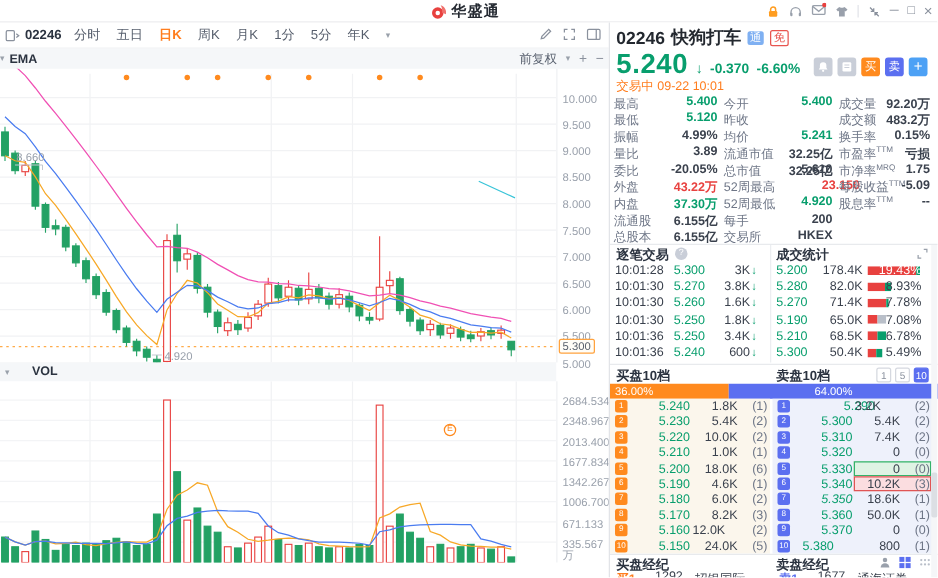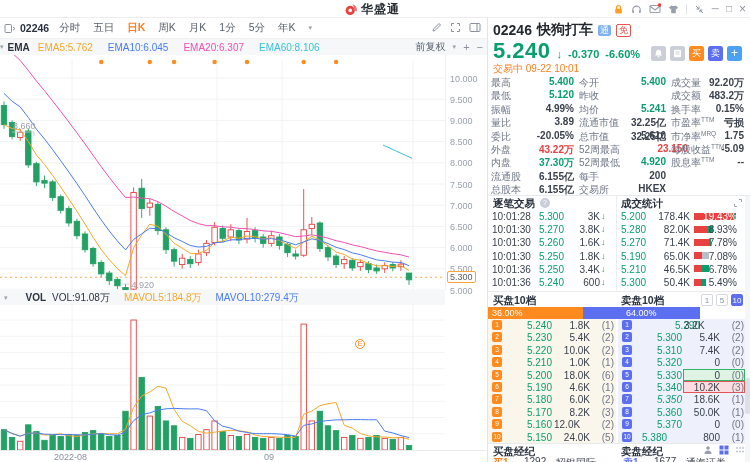--- a/index.html
+++ b/index.html
@@ -66,21 +66,21 @@
 #ticks{position:absolute;left:0;top:192px;width:263px;height:80px}
 .vline{position:absolute;left:128px;top:178px;height:94px;border-left:1px solid #eceef1}
 .tk{position:absolute;white-space:nowrap}
 .green{color:#089e6d}.dark{color:#3a414d}
 .bar{position:absolute;height:7px;display:flex;overflow:hidden}
 .depthhead{position:absolute;left:0;top:274px;width:263px;height:15px}
 .depthhead .t{position:absolute;top:2px;font-weight:700;color:#2b3340;font-size:10.5px}
 #dbtns{position:absolute;right:8px;top:2px;display:flex;gap:3px}
 .dbtn{width:12px;height:12px;border:1px solid #d5d8df;border-radius:2px;font-size:8px;line-height:11px;text-align:center;color:#8a919d;cursor:pointer}
 .dbtn.active{background:#5b6ff0;border-color:#5b6ff0;color:#fff}
-.pctbar{position:absolute;left:0;top:289px;width:212px;height:12px;display:flex}
+.pctbar{position:absolute;left:0;top:289px;width:263px;height:12px;display:flex}
 .pctbar .o{background:#ff8a1e;color:#fff;font-size:9px;line-height:12px;padding-left:4px}
 .pctbar .b{background:#5b6ff0;color:#fff;font-size:9px;line-height:12px;text-align:center;flex:1}
 #depth{position:absolute;left:0;top:301px;width:263px;height:124px}
 .dbg{position:absolute;top:0;height:124px}
 .lvbadge{position:absolute;width:10px;height:10px;border-radius:2px;color:#fff;font-size:6.5px;line-height:10px;text-align:center}
 .hl{position:absolute;height:12px}
 .brokerhead{position:absolute;left:0;top:425px;width:263px;height:13px;border-top:1px solid #e8eaed;background:#fff}
 .brokerhead .t{position:absolute;top:1px;font-weight:700;color:#2b3340;font-size:10.5px}
 .bicons{position:absolute;right:6px;top:1px;display:flex;gap:6px;align-items:center}
 #brokers{position:absolute;left:0;top:438px;width:263px;height:6px;overflow:hidden}
@@ -157,26 +157,20 @@
     <svg width="12" height="11" viewBox="0 0 12 11">
           <rect x="1" y="1.5" width="10" height="8" rx="1" fill="none" stroke="#8a919d" stroke-width="1"></rect>
           <line x1="8" y1="1.5" x2="8" y2="9.5" stroke="#8a919d" stroke-width="1"></line>
         </svg>
   </div>
 </div>
 
 <div class="emabar">
   <span class="caret">▾</span>
   <span class="lbl">EMA</span>
-  <span id="emaitems">
-        <span style="color: rgb(247, 168, 39);">EMA5:5.762</span>
-        <span style="color: rgb(74, 124, 240);">EMA10:6.045</span>
-        <span style="color: rgb(240, 80, 180);">EMA20:6.307</span>
-        <span style="color: rgb(56, 196, 216);">EMA60:8.106</span>
-      </span>
   <div class="emaright">
     <span>前复权</span>
     <span class="caret">▾</span>
     <span class="pm">+</span>
     <span class="pm">−</span>
   </div>
 </div>
 
 <div class="pricechart">
   <svg id="psvg" width="445" height="235">
@@ -327,21 +321,20 @@
         <div class="ytick" style="top: 209.3px;">5.500</div>
         <div class="ytick" style="top: 230.5px;">5.000</div>
         <div class="ptag" style="top: 216.28px;">5.300</div>
       </div>
   <div class="eicon">E</div>
 </div>
 
 <div class="volheader">
   <span class="caret" style="margin-left:4px">▾</span>
   <span class="lbl">VOL</span>
-  <span id="volvals"><span style="color: rgb(43, 51, 64);">VOL:91.08万</span><span style="color: rgb(247, 168, 39);">MAVOL5:184.8万</span><span style="color: rgb(74, 124, 240);">MAVOL10:279.4万</span></span>
 </div>
 <div class="volchart">
   <svg id="vsvg" width="445" height="145">
         <line x1="0" y1="15" x2="445" y2="15" stroke="#f3f4f6" stroke-width="1"></line>
         <line x1="0" y1="31.250012106384204" x2="445" y2="31.250012106384204" stroke="#f3f4f6" stroke-width="1"></line>
         <line x1="0" y1="47.500024212768395" x2="445" y2="47.500024212768395" stroke="#f3f4f6" stroke-width="1"></line>
         <line x1="0" y1="63.749987893615796" x2="445" y2="63.749987893615796" stroke="#f3f4f6" stroke-width="1"></line>
         <line x1="0" y1="80" x2="445" y2="80" stroke="#f3f4f6" stroke-width="1"></line>
         <line x1="0" y1="96.25001210638419" x2="445" y2="96.25001210638419" stroke="#f3f4f6" stroke-width="1"></line>
         <line x1="0" y1="112.50002421276841" x2="445" y2="112.50002421276841" stroke="#f3f4f6" stroke-width="1"></line>
@@ -397,25 +390,32 @@
         <rect x="357.7" y="133.37787116870192" width="5.4" height="11.622128831298095" fill="#fff" stroke="#e8413f" stroke-width="0.9"></rect>
         <rect x="365.8" y="132.4093604327604" width="5.4" height="12.590639567239602" fill="#23a164" stroke="#23a164" stroke-width="0.9"></rect>
         <rect x="373.9" y="130.47233896087738" width="5.4" height="14.527661039122618" fill="#23a164" stroke="#23a164" stroke-width="0.9"></rect>
         <rect x="382" y="133.37787116870192" width="5.4" height="11.622128831298095" fill="#fff" stroke="#e8413f" stroke-width="0.9"></rect>
         <rect x="390.09999999999997" y="134.3463819046434" width="5.4" height="10.653618095356586" fill="#23a164" stroke="#23a164" stroke-width="0.9"></rect>
         <rect x="398.2" y="132.4093604327604" width="5.4" height="12.590639567239602" fill="#fff" stroke="#e8413f" stroke-width="0.9"></rect>
         <rect x="406.3" y="140.54485061466906" width="5.4" height="4.4551493853309365" fill="#23a164" stroke="#23a164" stroke-width="0.9"></rect>
         <polyline points="4,124.66127454522834 12.1,128.53531748899437 20.2,131.11801278483838 28.299999999999997,128.29318980500898 36.4,127.95421104742947 44.5,130.08493466650077 52.599999999999994,129.69753037212416 60.699999999999996,128.72901963618267 68.8,130.66604110806568 76.89999999999999,131.4408496968189 85,129.89123251931247 93.1,128.92272178337097 101.19999999999999,128.34161534180606 109.3,128.72901963618267 117.39999999999999,128.72901963618267 125.5,124.46757239804003 133.6,102.346787189136 141.7,91.1120626522145 149.79999999999998,87.04431756126017 157.9,81.23325314561112 166,83.17027461749414 174.1,104.32254909045668 182.2,116.33208221613137 190.29999999999998,120.78723160146231 198.39999999999998,126.40459386992305 206.5,128.14791319461776 214.6,127.17940245867625 222.7,126.01718957554644 230.79999999999998,125.43608313398154 238.89999999999998,125.82348742835815 247,126.79199816429966 255.1,130.08493466650077 263.2,131.4408496968189 271.3,131.82825399119548 279.4,132.2156582855721 287.5,132.4093604327604 295.59999999999997,132.2156582855721 303.7,109.3588049173525 311.8,106.06586841515139 319.9,100.64220829387894 328,98.70518682199592 336.09999999999997,97.54297393886611 344.2,120.2061251598974 352.3,123.11165736772192 360.4,128.53531748899437 368.5,130.859743255254 376.59999999999997,131.82825399119548 384.7,132.02195613838379 392.79999999999995,132.796764727137 400.9,132.6030625799487 409,134.23016061633044" fill="none" stroke="#f7a827" stroke-width="1"></polyline>
         <polyline points="4,124.66127454522834 12.1,128.53531748899437 20.2,131.11801278483838 28.299999999999997,128.29318980500898 36.4,127.95421104742947 44.5,129.18099131295537 52.599999999999994,129.3654695483728 60.699999999999996,129.62489206692857 68.8,129.61144052892936 76.89999999999999,129.69753037212416 85,129.98808359290663 93.1,129.31012607774758 101.19999999999999,128.53531748899437 109.3,129.69753037212416 117.39999999999999,130.08493466650077 125.5,127.17940245867625 133.6,115.63475448625348 141.7,109.72683899701028 149.79999999999998,107.88666859872143 157.9,104.98113639089689 166,103.81892350776708 174.1,103.33466813979634 182.2,103.72207243417293 190.29999999999998,103.91577458136123 198.39999999999998,103.81892350776708 206.5,105.65909390605594 214.6,115.75097577456646 222.7,121.1746358958389 230.79999999999998,123.11165736772192 238.89999999999998,126.11404064914059 247,127.4699556794587 255.1,128.6321685625885 263.2,128.72901963618267 271.3,128.6321685625885 279.4,129.0195728569651 287.5,129.60067929853003 295.59999999999997,131.15029647603643 303.7,120.3998273070857 311.8,118.94706120317343 319.9,116.42893328972552 328,115.55727362737817 336.09999999999997,114.8793161122191 344.2,114.78246503862496 352.3,114.58876289143666 360.4,114.58876289143666 368.5,114.78246503862496 376.59999999999997,114.6856139650308 384.7,126.11404064914059 392.79999999999995,127.95421104742947 400.9,130.56919003447155 409,132.5449519357922" fill="none" stroke="#4a7cf0" stroke-width="1"></polyline>
       </svg>
+  <div class="vaxis" id="vaxis">
+        <div class="ytick" style="top: 11px;">2684.534</div>
+        <div class="ytick" style="top: 27.25px;">2348.967</div>
+        <div class="ytick" style="top: 43.5px;">2013.400</div>
+        <div class="ytick" style="top: 59.75px;">1677.834</div>
+        <div class="ytick" style="top: 76px;">1342.267</div>
+        <div class="ytick" style="top: 92.25px;">1006.700</div>
+        <div class="ytick" style="top: 108.5px;">671.133</div>
+        <div class="ytick" style="top: 124.75px;">335.567</div>
+        <div class="ytick" style="top: 133px;">万</div>
+      </div>
 </div>
-<div class="xaxis" id="xaxis">
-      <div class="xlab" style="left: 54px;">2022-08</div>
-      <div class="xlab" style="left: 264px;">09</div>
-    </div>
 
 <div class="quote">
   <div class="qname">
     <b>02246</b>
     <b>快狗打车</b>
     <span class="badge b1">通</span>
     <span class="badge b2">免</span>
   </div>
   <div class="qprice">
     <span class="big">5.240</span>
@@ -552,21 +552,21 @@
         </div>
         <div class="tk" style="left: 206px; top: 27.4px; width: 43px; text-align: right; color: rgb(58, 65, 77);">7.78%</div>
         <div class="tk green" style="left: 133px; top: 40.6px;">5.190</div>
         <div class="tk dark" style="left: 162px; top: 40.6px; width: 40px; text-align: right;">65.0K</div>
         <div class="bar" style="left: 206px; top: 42.1px; width: 15px;">
           <span style="width: 55%; background: rgb(232, 65, 63);"></span>
           <span style="width: 45%; background: rgb(185, 191, 201);"></span>
         </div>
         <div class="tk" style="left: 206px; top: 40.6px; width: 43px; text-align: right; color: rgb(58, 65, 77);">7.08%</div>
         <div class="tk green" style="left: 133px; top: 53.8px;">5.210</div>
-        <div class="tk dark" style="left: 162px; top: 53.8px; width: 40px; text-align: right;">46.5K</div>
+        <div class="tk dark" style="left: 162px; top: 53.8px; width: 40px; text-align: right;">68.5K</div>
         <div class="bar" style="left: 206px; top: 55.3px; width: 15px;">
           <span style="width: 52%; background: rgb(232, 65, 63);"></span>
           <span style="width: 48%; background: rgb(8, 158, 109);"></span>
         </div>
         <div class="tk" style="left: 206px; top: 53.8px; width: 43px; text-align: right; color: rgb(58, 65, 77);">6.78%</div>
         <div class="tk green" style="left: 133px; top: 67px;">5.300</div>
         <div class="tk dark" style="left: 162px; top: 67px; width: 40px; text-align: right;">50.4K</div>
         <div class="bar" style="left: 206px; top: 68.5px; width: 12px;">
           <span style="width: 62%; background: rgb(232, 65, 63);"></span>
           <span style="width: 38%; background: rgb(8, 158, 109);"></span>

